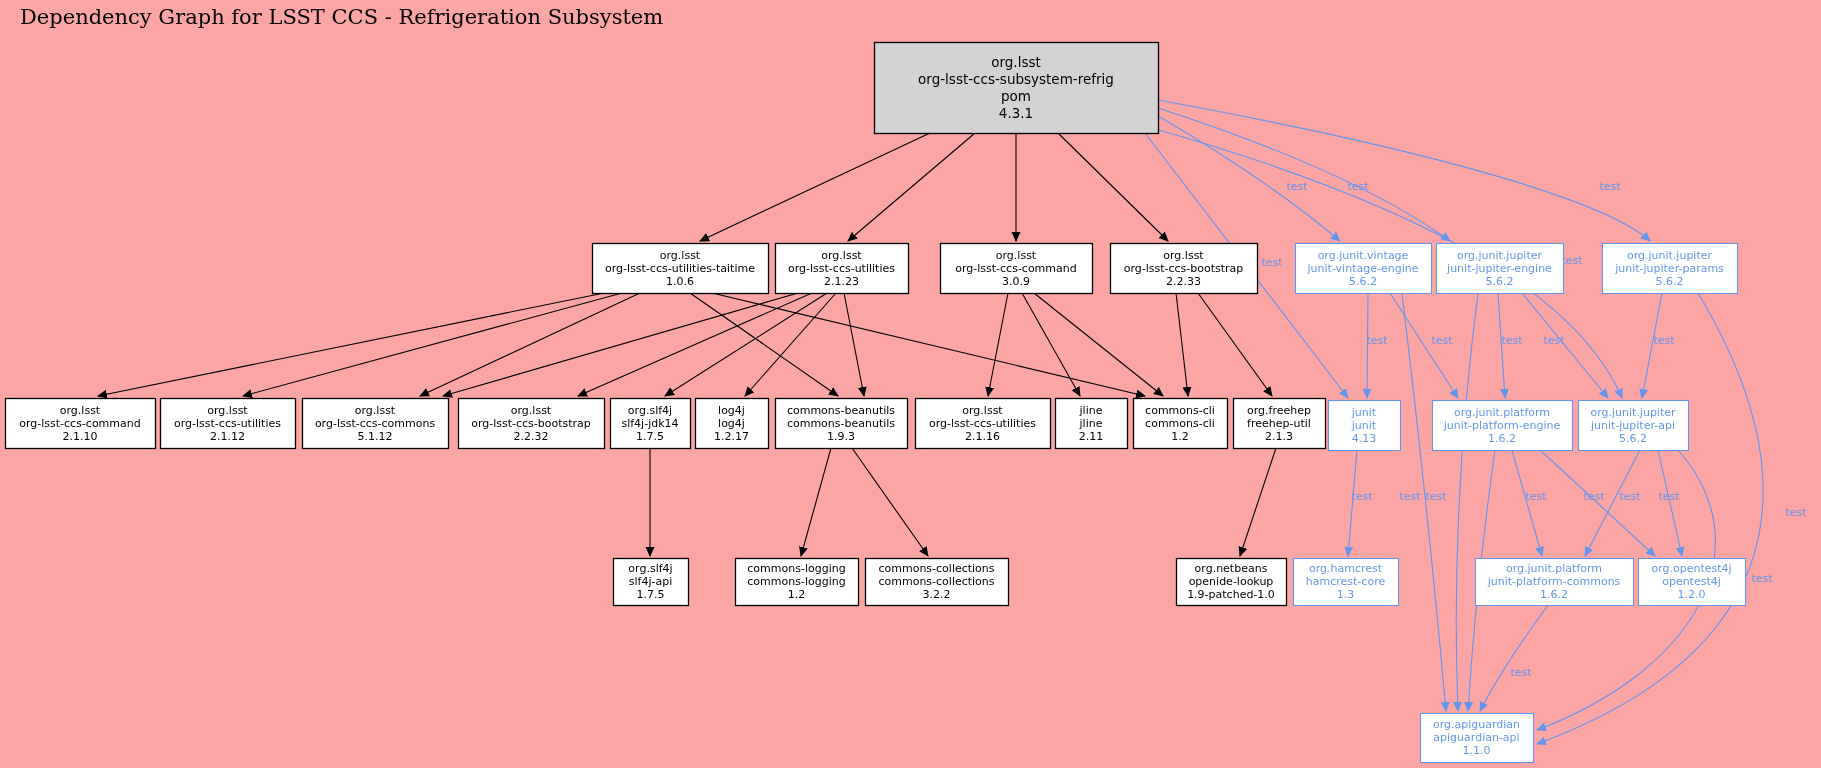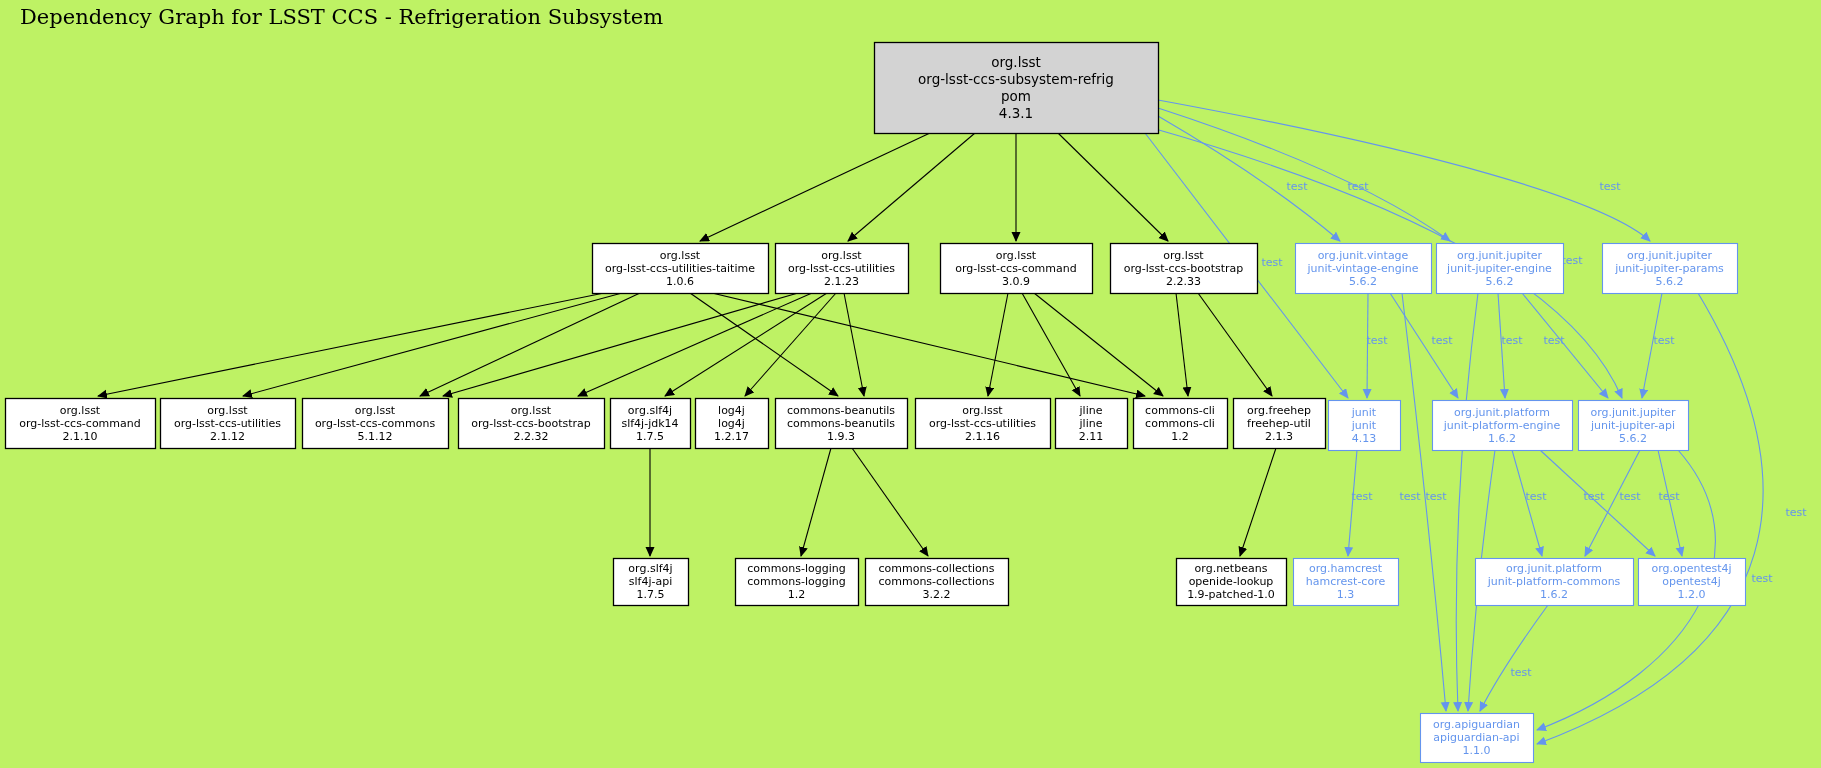--- a/index.html
+++ b/index.html
@@ -1,16 +1,16 @@
 <!DOCTYPE html>
 <html><head>
 <meta charset="utf-8">
 <style>
   html,body{margin:0;padding:0;background:#fff;}
-  #stage{position:relative;width:1821px;height:768px;background:#bef264;font-family:"DejaVu Sans",sans-serif;overflow:hidden;}
+  #stage{position:relative;width:1821px;height:768px;background:#fca5a5;font-family:"DejaVu Sans",sans-serif;overflow:hidden;}
   #graph-title{position:absolute;left:20px;top:5px;font-family:"DejaVu Serif","Liberation Serif",serif;font-size:21px;color:#000;white-space:nowrap;}
   svg{position:absolute;left:0;top:0;}
   text.node-label{font-family:"DejaVu Sans",sans-serif;}
 </style>
 </head>
 <body>
 
 <div id="stage">
   <div id="graph-title">Dependency Graph for LSST CCS - Refrigeration Subsystem</div>
   <svg id="graph" width="1821" height="768" viewBox="0 0 1821 768">

